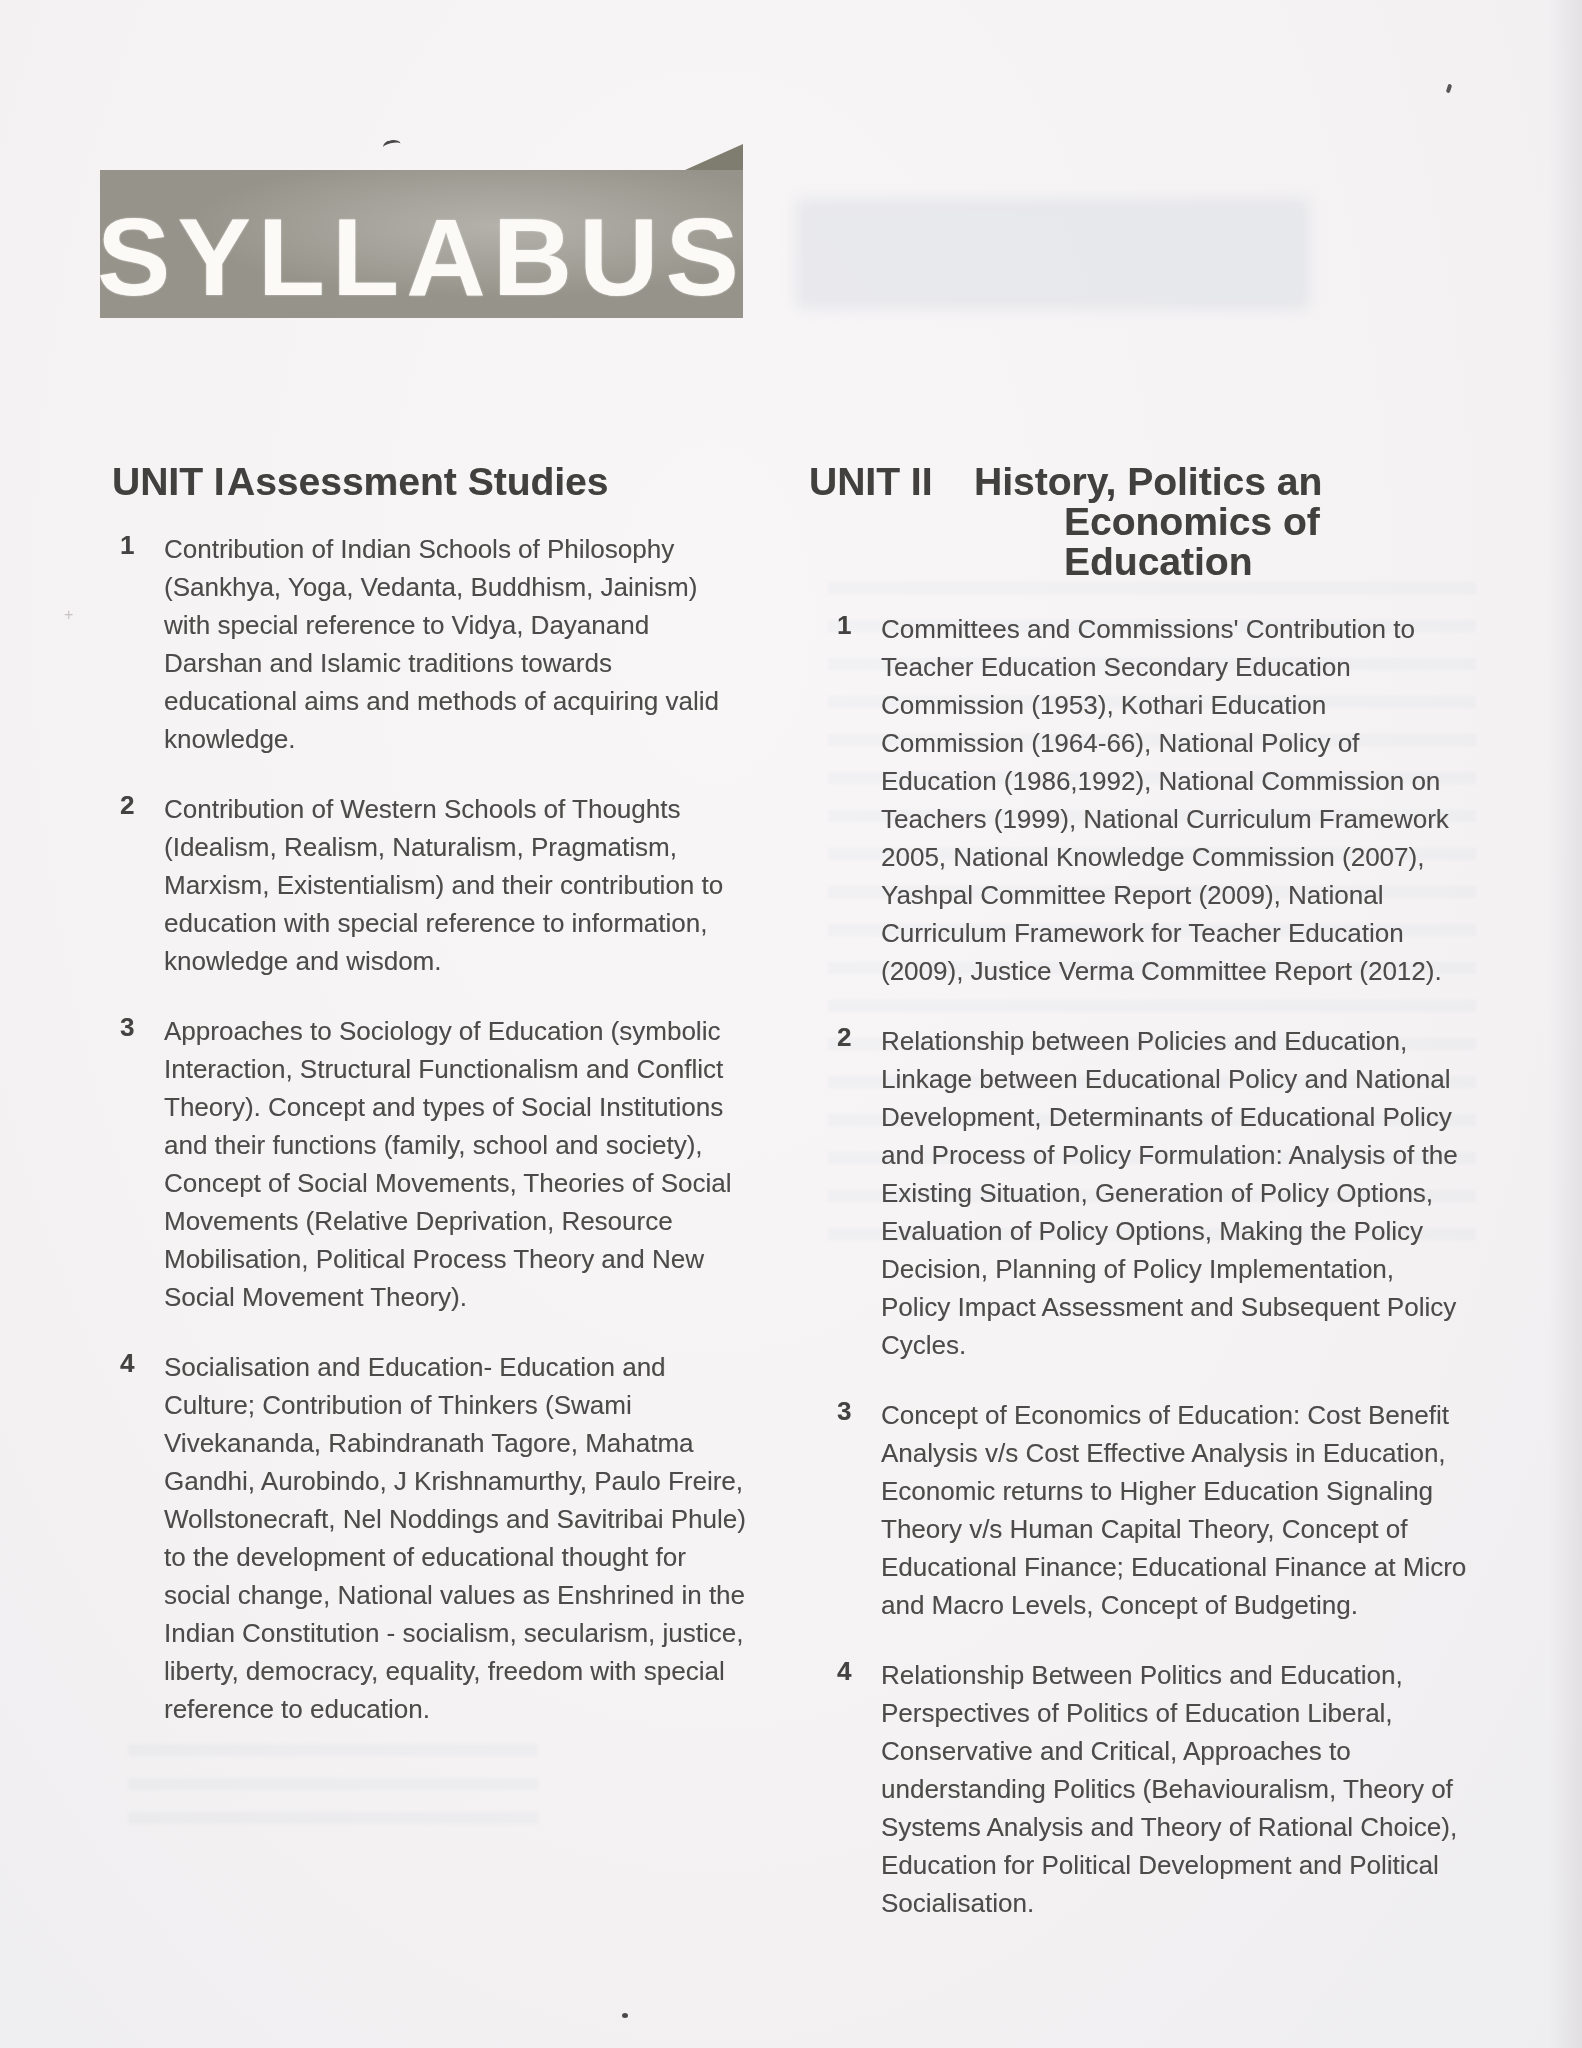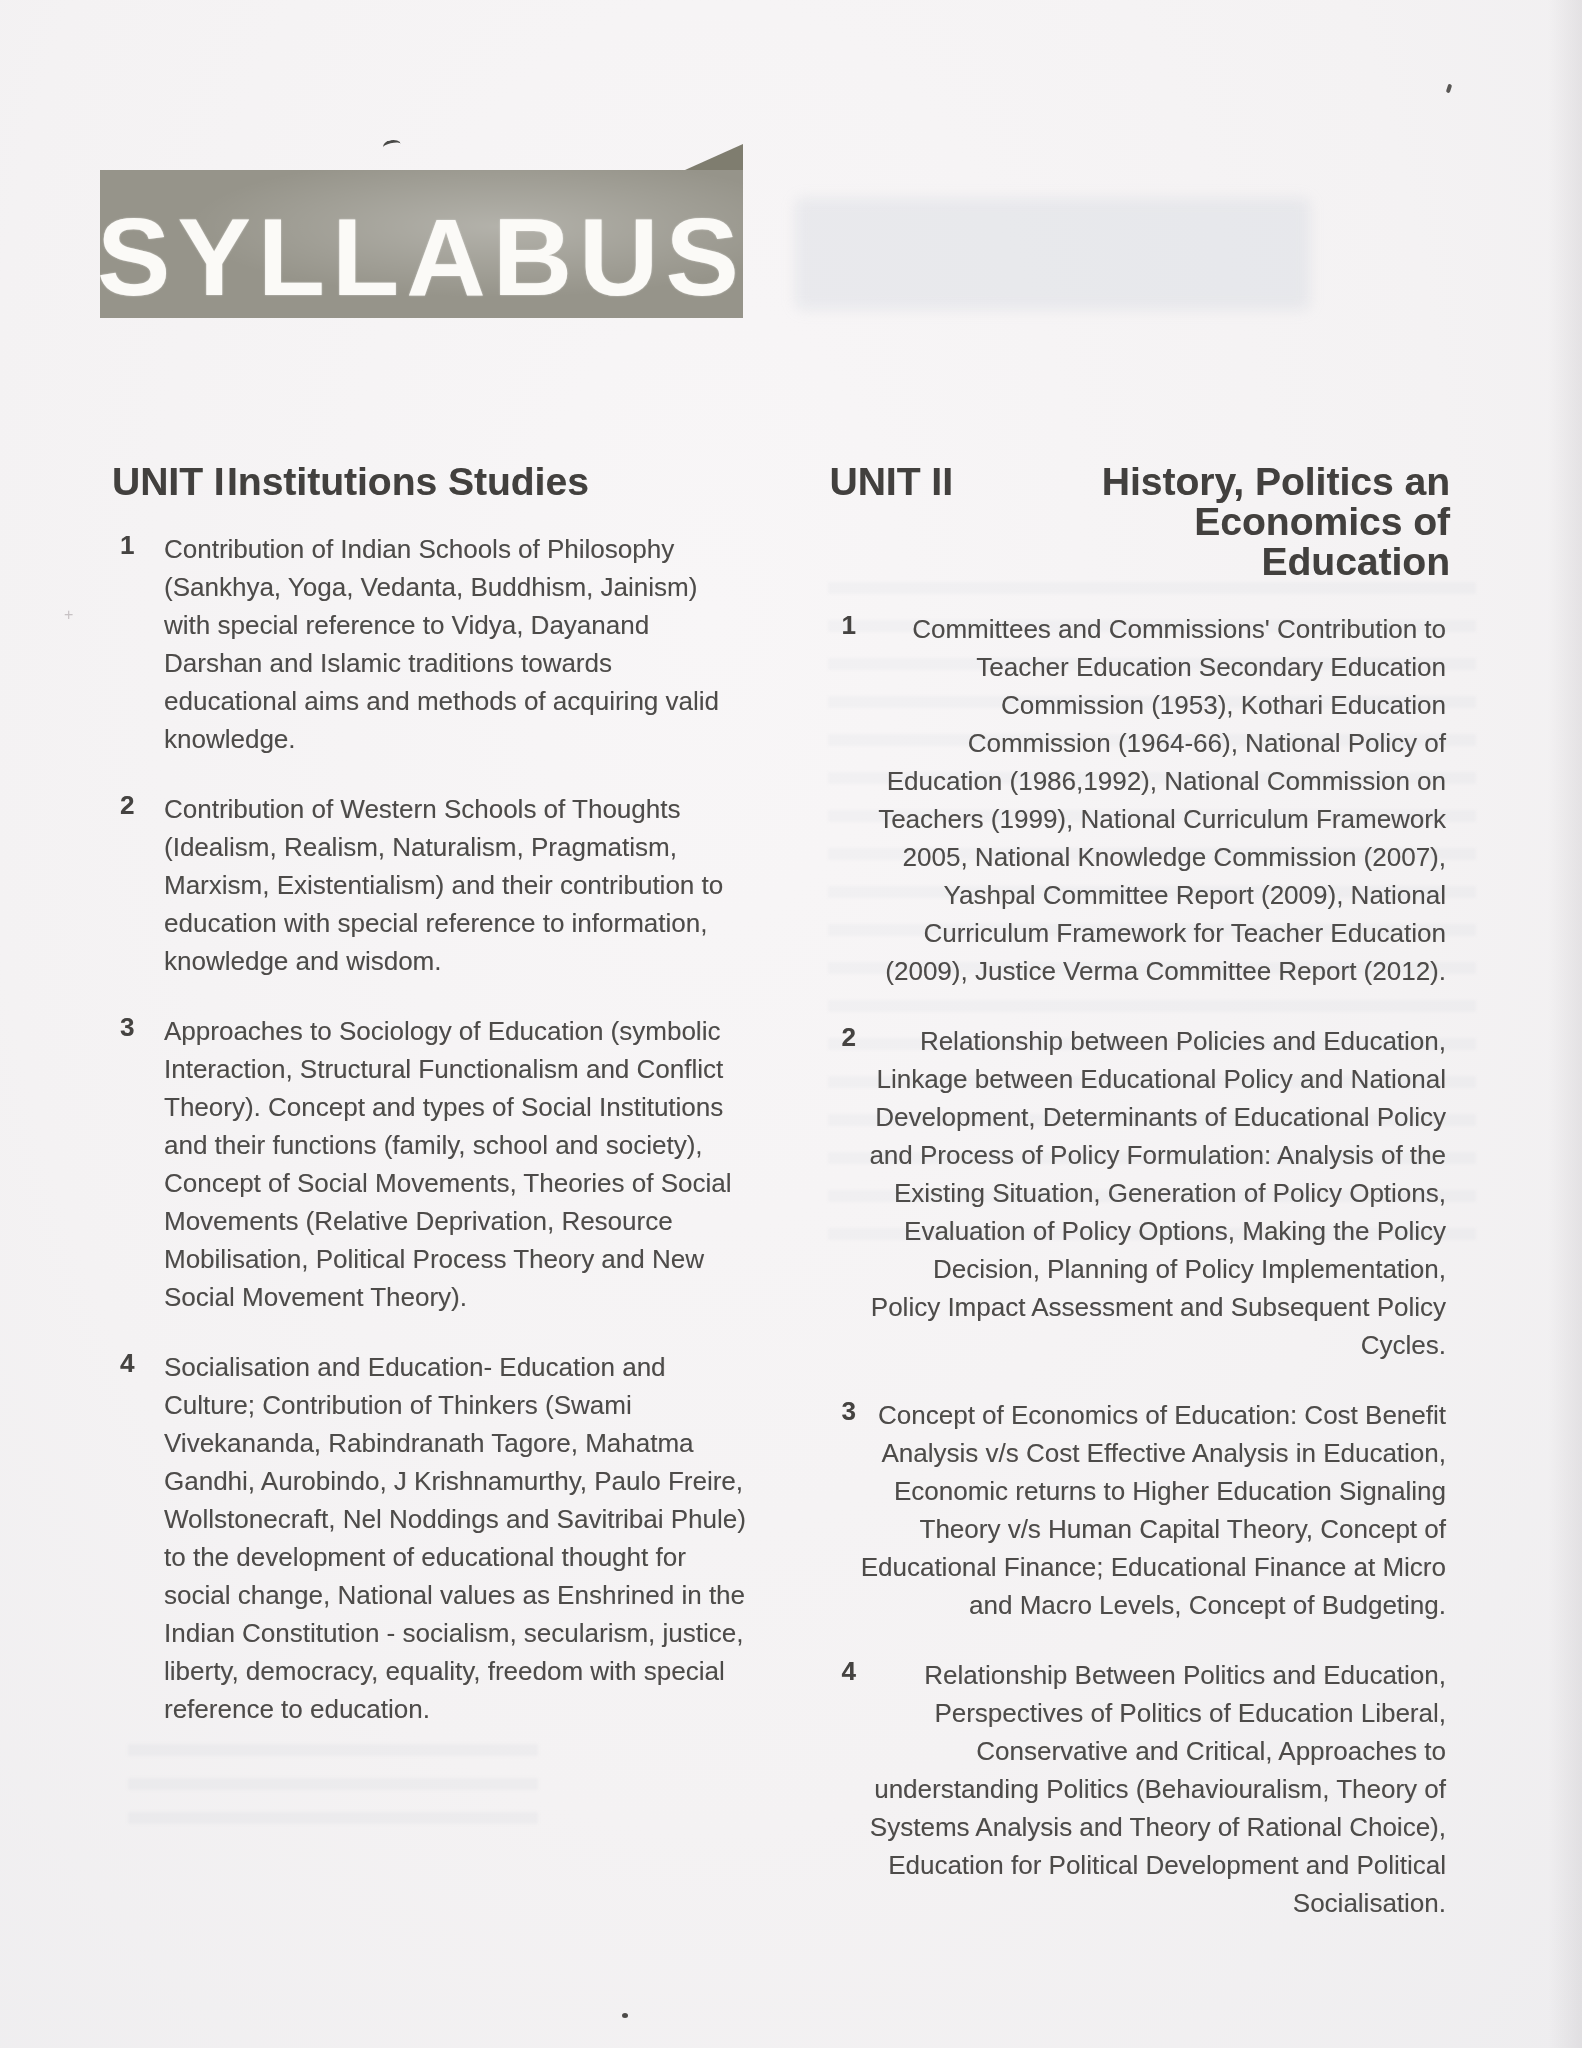--- a/index.html
+++ b/index.html
@@ -31,21 +31,21 @@
     border-bottom:26px solid #7f7d6f;border-left:58px solid transparent;
   }
   .subtitle{
     position:absolute;left:108px;top:336px;
     font-size:30px;font-weight:bold;color:#3d3c3a;letter-spacing:.2px;
     text-shadow:.3px .3px .4px rgba(80,78,76,.35);
   }
   
   .col{position:absolute;top:462px;}
   .col-left{left:112px;width:640px;}
-  .col-right{left:788px;width:662px;text-align:right;}
+  .col-right{left:809px;width:662px;}
   .unit-heading{
     display:flex;font-weight:bold;color:#42403e;
     font-size:39px;line-height:40px;margin-bottom:24px;
     text-shadow:.3px .3px .4px rgba(70,68,66,.35);
   }
   .col-left  .unit-label{flex:0 0 115px;}
   .col-right .unit-label{flex:0 0 165px;}
   .unit-title-line{display:block;}
   .unit-title-line.indented{padding-left:90px;}
   .item{
@@ -97,21 +97,21 @@
 
   <div class="banner-fold"></div>
   <div class="banner">
     <div class="banner-title">SYLLABUS</div>
   </div>
 
   <div class="col col-left">
     <div class="unit-heading">
       <span class="unit-label">UNIT I</span>
       <span class="unit-title">
-        <span class="unit-title-line">Institutions Studies</span>
+        <span class="unit-title-line">Assessment Studies</span>
       </span>
     </div>
     <div class="item">
       <span class="num">1</span>
       <p class="txt">Contribution of Indian Schools of Philosophy (Sankhya, Yoga, Vedanta, Buddhism, Jainism) with special reference to Vidya, Dayanand Darshan and Islamic traditions towards educational aims and methods of acquiring valid knowledge.</p>
     </div>
     <div class="item">
       <span class="num">2</span>
       <p class="txt">Contribution of Western Schools of Thoughts (Idealism, Realism, Naturalism, Pragmatism, Marxism, Existentialism) and their contribution to education with special reference to information, knowledge and wisdom.</p>
     </div>

